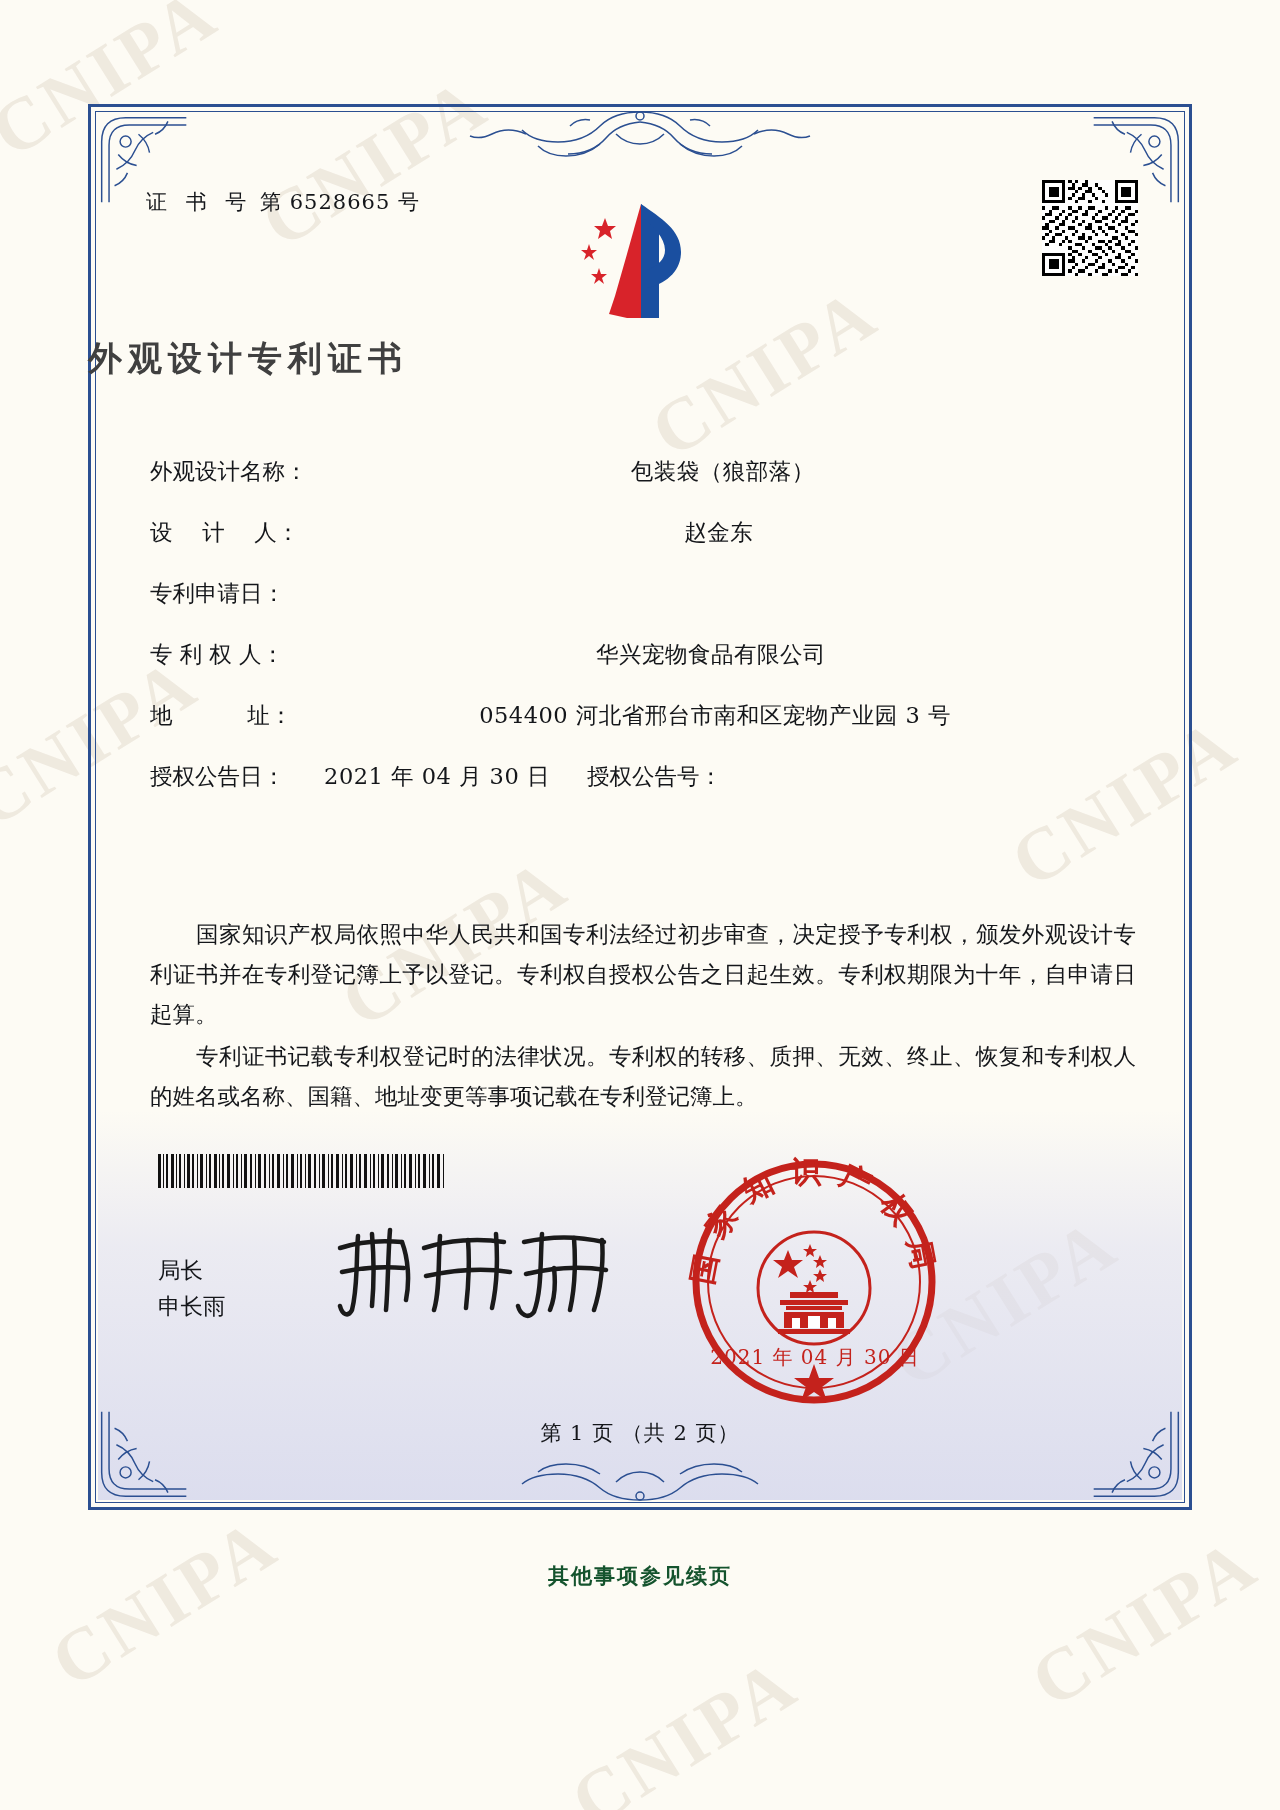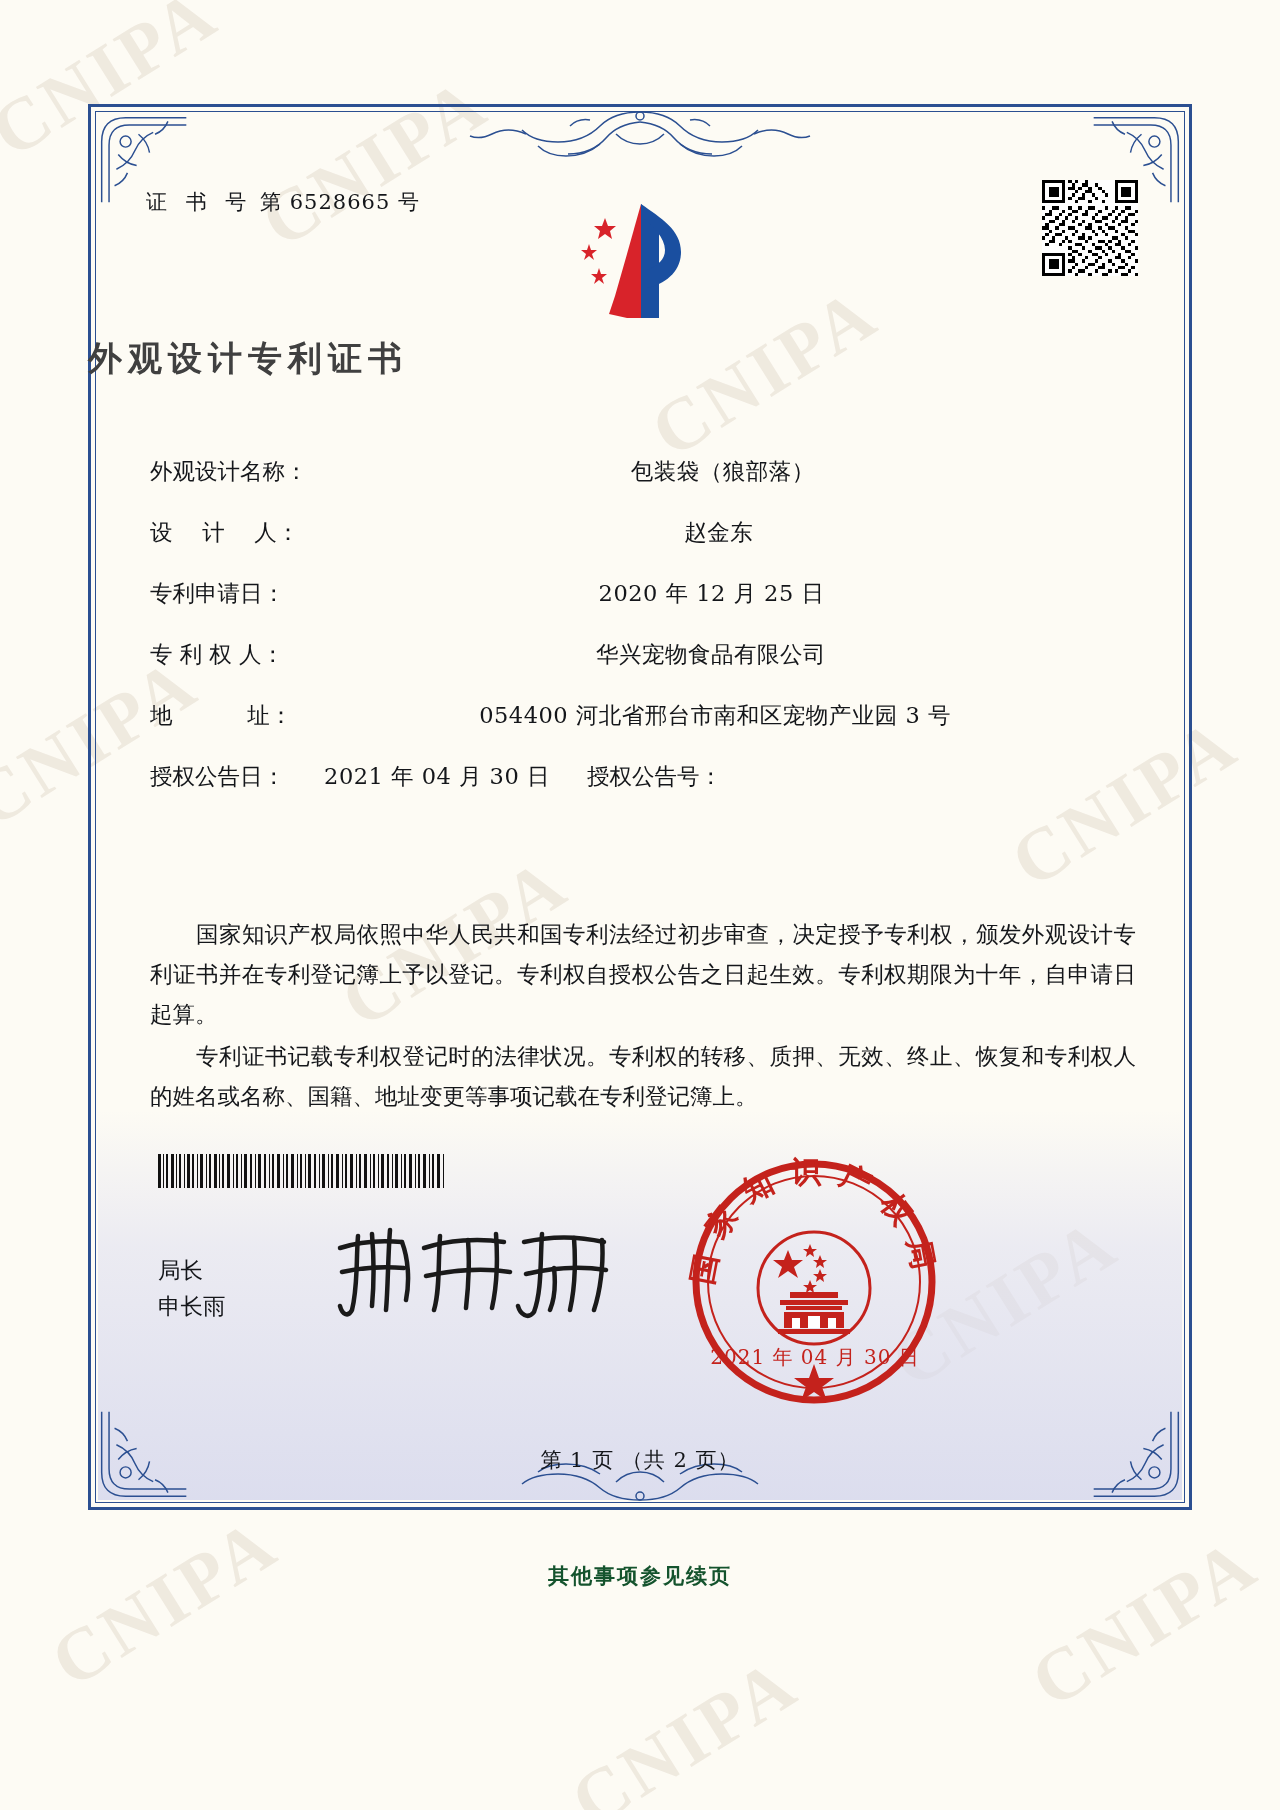--- a/index.html
+++ b/index.html
@@ -225,21 +225,21 @@
     font-size: 20px;
     color: #c4221c;
     letter-spacing: 1px;
   }
 
   
   #page-footer {
     position: absolute;
     left: 0;
     right: 0;
-    bottom: 36px;
+    bottom: 63px;
     text-align: center;
     font-size: 21px;
     color: #14161a;
     letter-spacing: 1px;
   }
   #below-note {
     position: absolute;
     left: 0;
     right: 0;
     top: 1562px;
@@ -558,21 +558,20 @@
     <div class="field-row">
       <span class="field-label">外观设计名称：</span>
       <span class="field-value">包装袋（狼部落）</span>
     </div>
     <div class="field-row">
       <span class="field-label">设　 计　 人：</span>
       <span class="field-value">赵金东</span>
     </div>
     <div class="field-row">
       <span class="field-label">专利申请日：</span>
-      <span class="field-value">2020 年 12 月 25 日</span>
     </div>
     <div class="field-row">
       <span class="field-label">专 利 权 人：</span>
       <span class="field-value">华兴宠物食品有限公司</span>
     </div>
     <div class="field-row">
       <span class="field-label">地　　　 址：</span>
       <span class="field-value">054400 河北省邢台市南和区宠物产业园 3 号</span>
     </div>
     <div class="field-row split">

